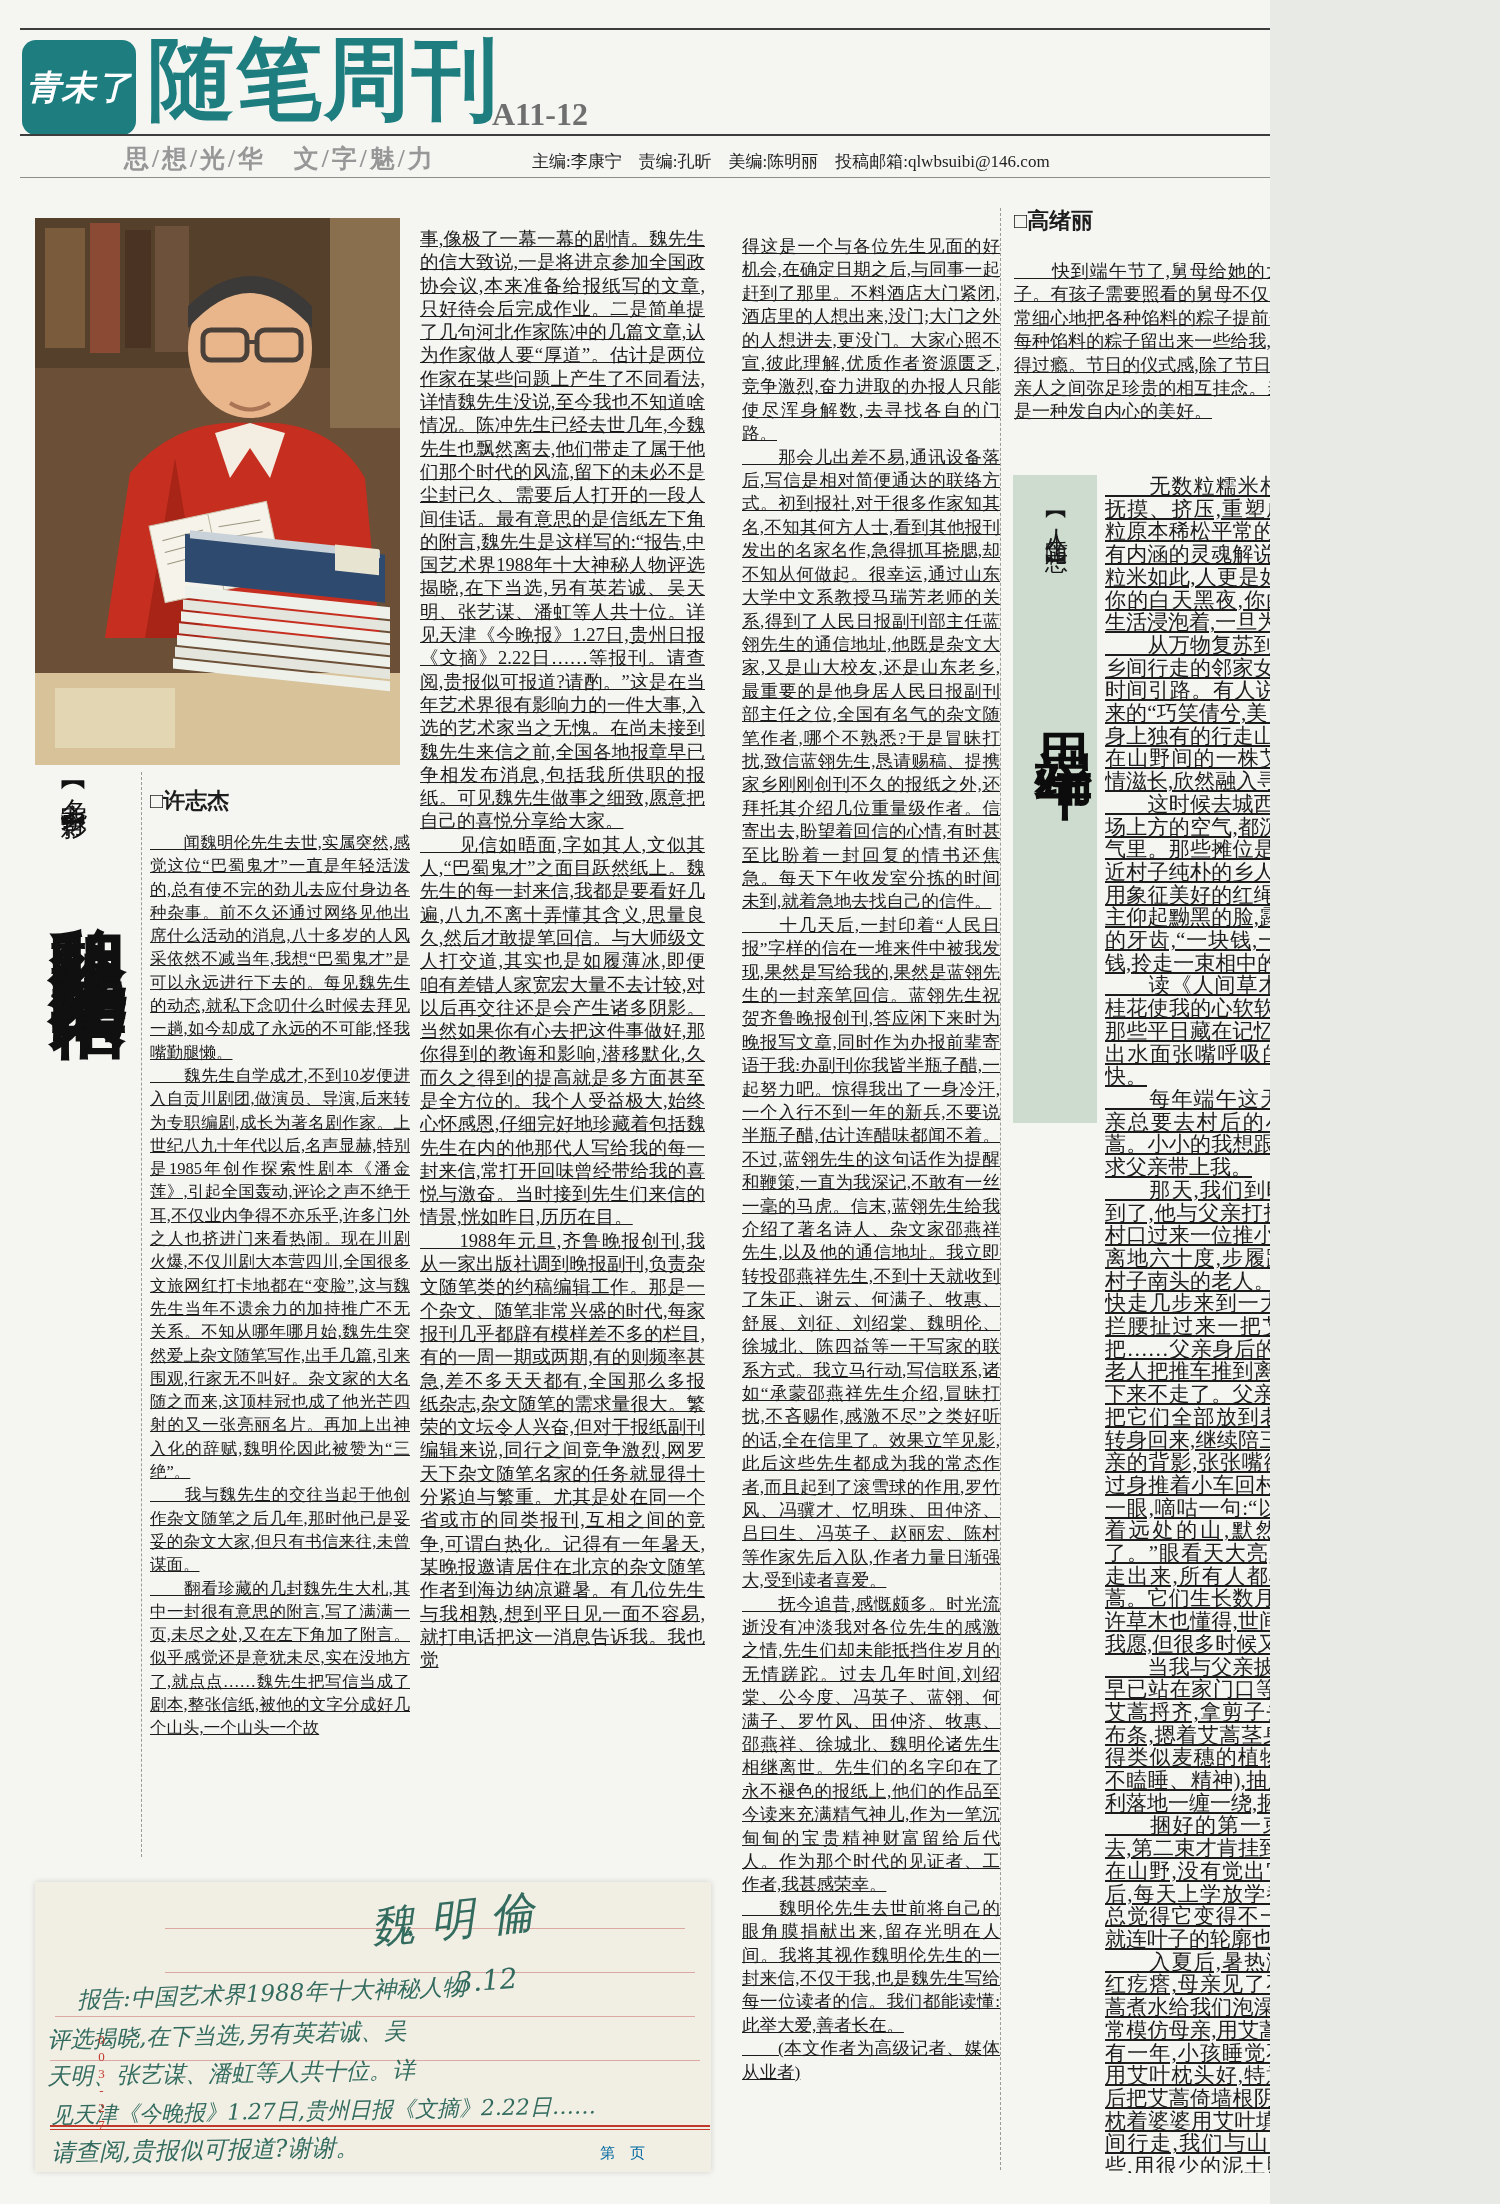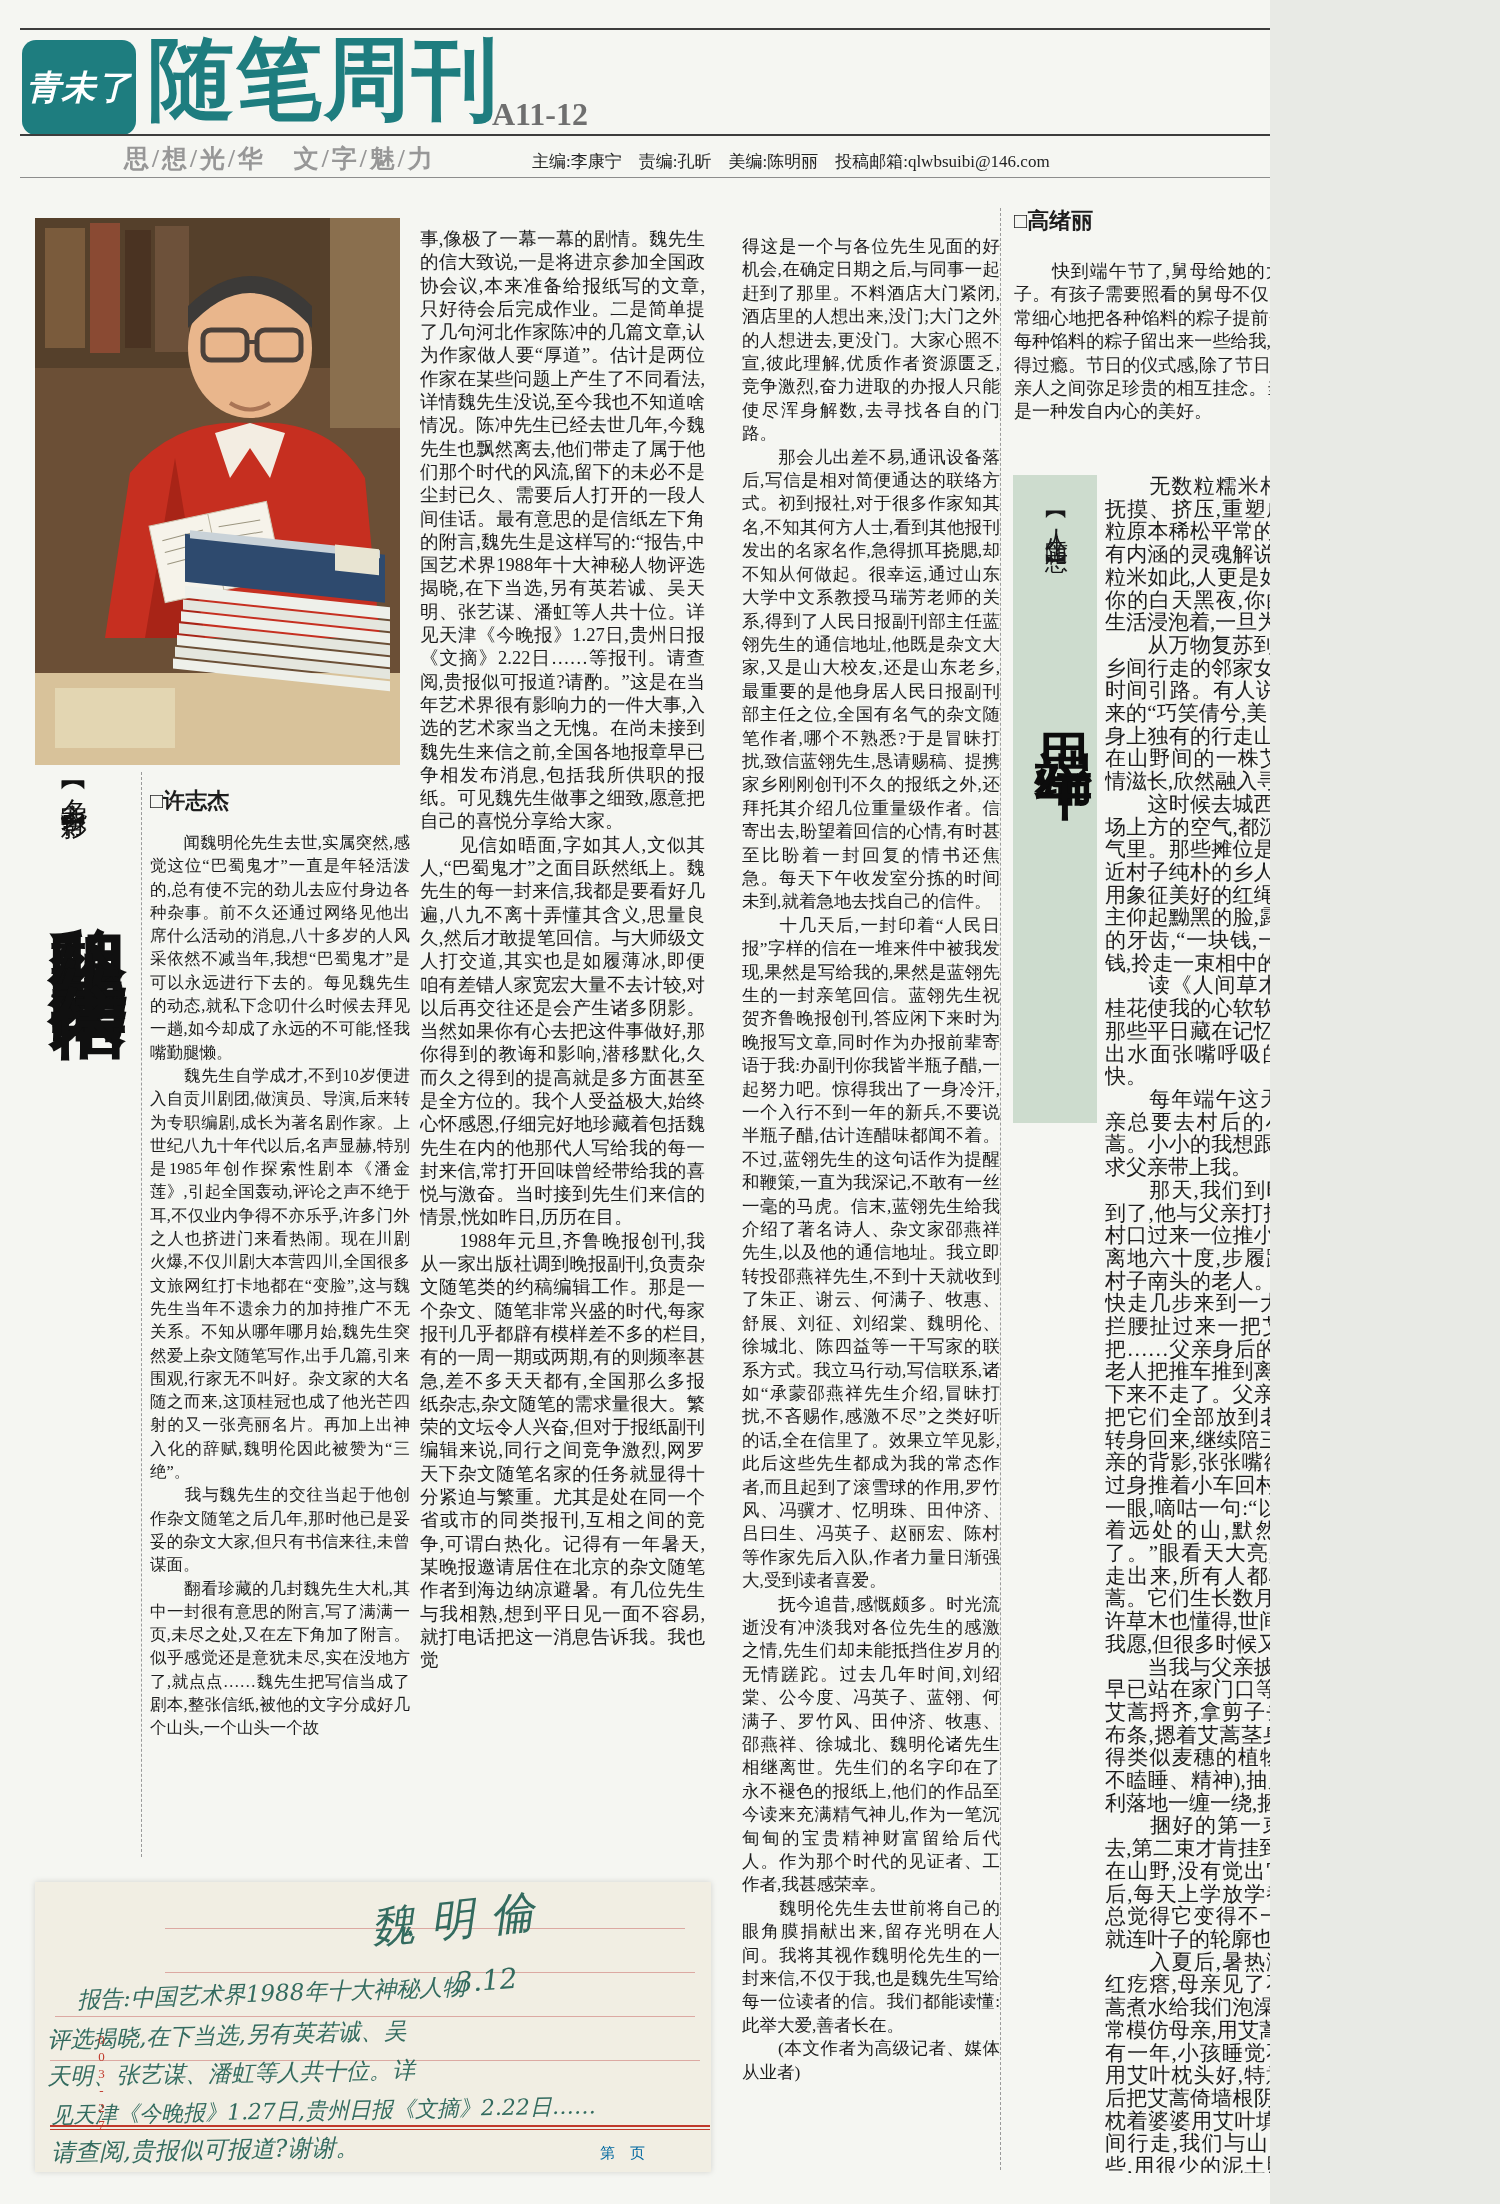--- a/index.html
+++ b/index.html
@@ -2,21 +2,21 @@
 <html><head>
 <meta charset="utf-8">
 <style>
   html,body{margin:0;padding:0;background:#e8eae5;}
   #page{position:relative;width:1270px;height:2204px;background:#f5f6f2;overflow:hidden;
         font-family:"Liberation Serif", serif;color:#1d1d1d;}
   .abs{position:absolute;}
   .rule{position:absolute;background:#3d3d3d;}
   .vert{writing-mode:vertical-rl;text-orientation:upright;}
   .bodycol{position:absolute;text-align:justify;white-space:pre-line;overflow:hidden;
-           color:#1c1c1c;}
+           color:#1c1c1c;text-decoration:underline;}
   .dashline{position:absolute;border-left:1px dashed #9a9a9a;width:0;}
   .teal{color:#1e7d7f;}
   .kicker{color:#111;}
   .hand{position:absolute;font-style:italic;color:#336b5f;font-family:"DejaVu Serif",serif;}
   .redline{position:absolute;height:1px;background:#dca9a2;}
 </style>
 </head>
 <body>
 
 <div id="page">

